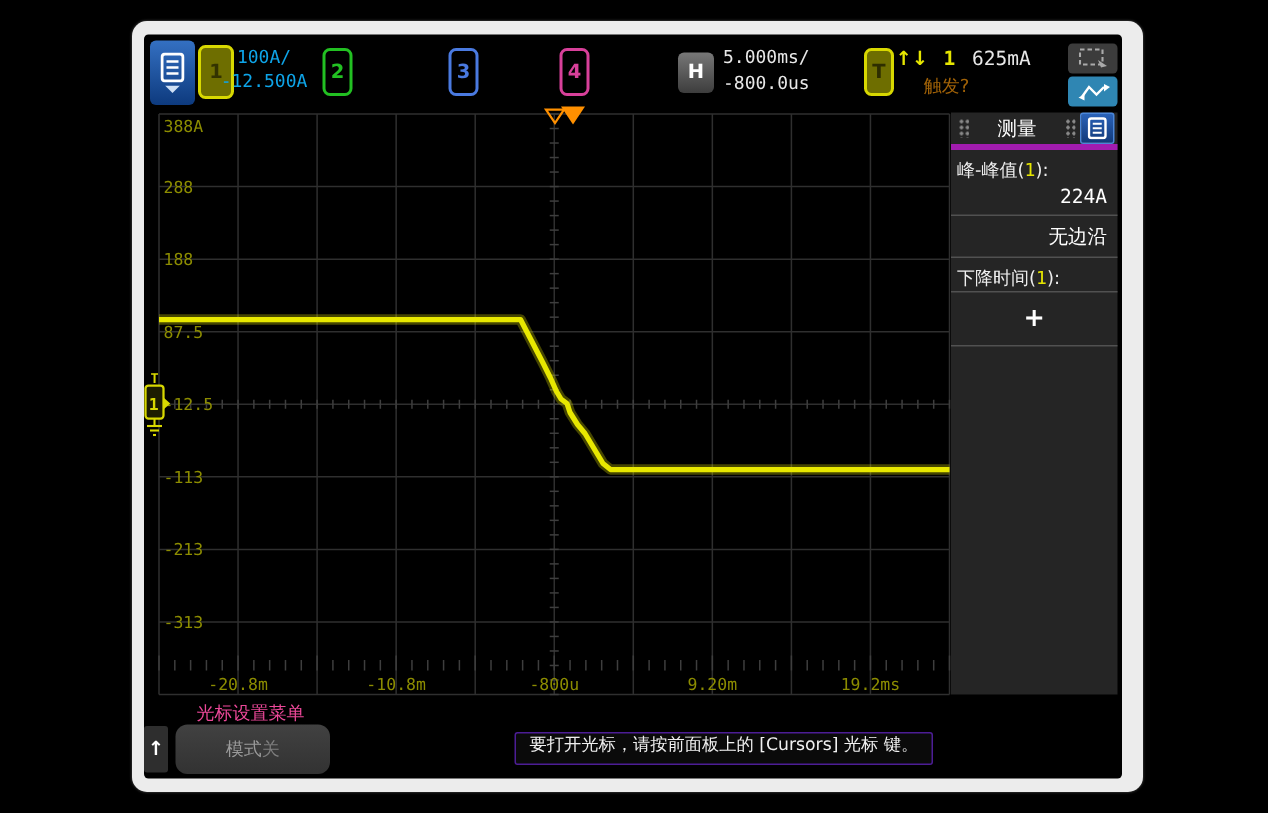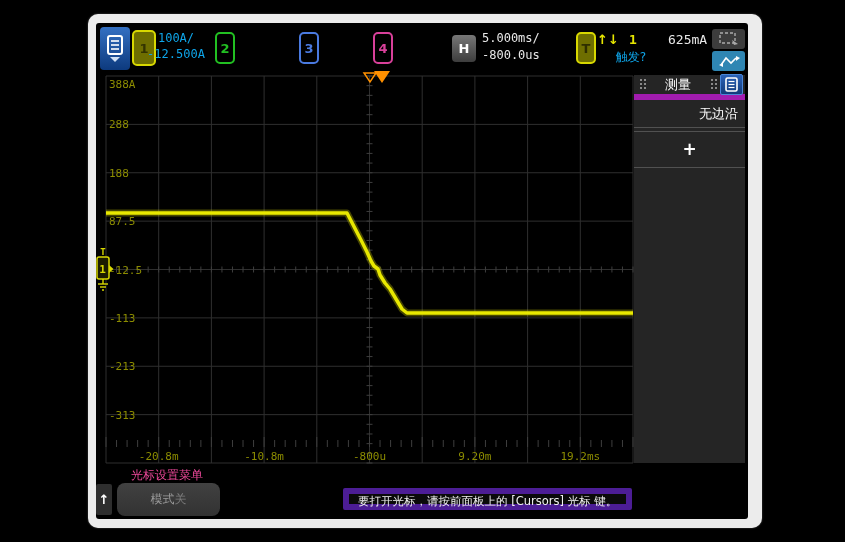--- a/index.html
+++ b/index.html
@@ -23,33 +23,33 @@
     background:linear-gradient(#777,#3d3d3d); color:#fff; font:bold 13px "DejaVu Sans",sans-serif;
     display:flex; align-items:center; justify-content:center; cursor:pointer; }
   .h-readout { left:386px; top:7px; color:#e8e8e8; font:12px "DejaVu Sans Mono",monospace;
     line-height:17px; }
   .t-btn { left:480px; top:9px; width:20px; height:32px; border:2px solid #d8d800;
     border-radius:5px; background:#6e6e00; color:#2e2e00;
     font:bold 13px "DejaVu Sans",sans-serif; display:flex; align-items:center;
     justify-content:center; cursor:pointer; }
   .trig-arrows { left:501px; top:9px; color:#e6e600; font:bold 13px "DejaVu Sans",sans-serif; }
   .trig-src { left:533px; top:9px; color:#e6e600; font:bold 13px "DejaVu Sans Mono",monospace; }
-  .trig-level { left:552px; top:9px; color:#e8e8e8; font:13px "DejaVu Sans Mono",monospace;margin-left:20px; }
-  .trig-status { left:500px; top:26px; width:70px; text-align:center; color:#0ea5e9; font:12px "DejaVu Sans",sans-serif; }
+  .trig-level { left:552px; top:9px; color:#e8e8e8; font:13px "DejaVu Sans Mono",monospace; }
+  .trig-status { left:500px; top:26px; width:70px; text-align:center; color:#a16207; font:12px "DejaVu Sans",sans-serif; }
   .tr-btn { left:616px; width:33px; height:20px; border-radius:3px; display:flex;
     align-items:center; justify-content:center; cursor:pointer; }
   .tr-btn.gray { top:6px; background:#3c3c3c; }
   .tr-btn.blue { top:28px; background:#2f86b3; }
   
   .grid-svg { left:10px; top:53px; overflow:visible; }
   .gmark-svg { left:0px; top:223px; overflow:visible; }
   
   .panel { left:538px; top:52px; width:111px; height:388px; background:#252525; }
   .panel-head { display:flex; align-items:center; height:25px; padding:0 2px;
-    border-bottom:6px solid #a21caf; }
+    border-bottom:4px solid #a21caf; }
   .grip { width:7px; height:13px; margin:0 3px;
     background-image:radial-gradient(#8a8a8a 1px, transparent 1.3px);
     background-size:4px 4px; }
   .panel-title { flex:1; text-align:center; color:#fff; font:13px "DejaVu Sans",sans-serif; }
   .panel-btn { width:23px; height:21px; border-radius:2px; border:1px solid #4a86d8;
     background:linear-gradient(#2a62b8,#123a7a); display:flex; align-items:center;
     justify-content:center; cursor:pointer; }
   .m-item { padding-top:3px; border-bottom:1px solid #515151; }
   .m-label { color:#eee; font:12px "DejaVu Sans",sans-serif; padding:2px 0 0 4px; }
   .m-label .chan { color:#e6e600; font-family:"DejaVu Sans Mono",monospace; }
@@ -60,21 +60,21 @@
   
   .bb-title { left:3px; top:444px; color:#ec4899; font:12px "DejaVu Sans",sans-serif;margin-left:32px; }
   .bb-up { left:0px; top:461px; width:16px; height:31px; background:#2e2e2e; border-radius:2px;
     color:#fff; font:bold 13px "DejaVu Sans",sans-serif; display:flex; align-items:center;
     justify-content:center; cursor:pointer; }
   .bb-mode { left:21px; top:460px; width:103px; height:33px; background:linear-gradient(#414141,#323232);
     border-radius:8px; display:flex; align-items:center;
     justify-content:center; cursor:pointer; font:12px "DejaVu Sans",sans-serif; line-height:15px; }
   .bb-mode .lab { color:#9a9a9a; } .bb-mode .val { color:#7e7e7e; }
   .bb-msg { left:247px; top:465px; height:22px; line-height:20px; padding:0 9px;
-    border:6px solid #4c1d95; border-radius:2px; background:#0a0a0a; color:#f0f0f0;
+    border:1px solid #4c1d95; border-radius:2px; background:#0a0a0a; color:#f0f0f0;
     font:11.5px "DejaVu Sans",sans-serif; white-space:nowrap; }
 </style>
 </head>
 <body>
 
 <div class="bezel">
   <div class="screen">
 
     <div class="abs menu-btn">
       <svg width="16" height="20" viewBox="0 0 16 20">
@@ -327,23 +327,28 @@
         <div class="panel-btn">
           <svg width="13" height="15" viewBox="0 0 13 15">
             <rect x="1" y="1" width="11" height="13" rx="1.5" fill="none" stroke="#fff" stroke-width="1.6"></rect>
             <line x1="3.5" y1="4.5" x2="9.5" y2="4.5" stroke="#fff" stroke-width="1.2"></line>
             <line x1="3.5" y1="7.5" x2="9.5" y2="7.5" stroke="#fff" stroke-width="1.2"></line>
             <line x1="3.5" y1="10.5" x2="9.5" y2="10.5" stroke="#fff" stroke-width="1.2"></line>
           </svg>
         </div>
       </div>
       <div class="m-item">
+        <div class="m-label"><span>峰-峰值(</span><span class="chan">1</span><span>):</span></div>
+        <div class="m-value">224A</div>
+      </div>
+      <div class="m-item">
         <div class="m-value">无边沿</div>
       </div>
       <div class="m-item">
+        <div class="m-label"><span>下降时间(</span><span class="chan">1</span><span>):</span></div>
       </div>
       <div class="m-add">+</div>
     </div>
 
     <div class="abs bb-title">光标设置菜单</div>
     <div class="abs bb-up">↑</div>
     <div class="abs bb-mode">
       <div class="lab">模式</div>
       <div class="val">关</div>
     </div>

